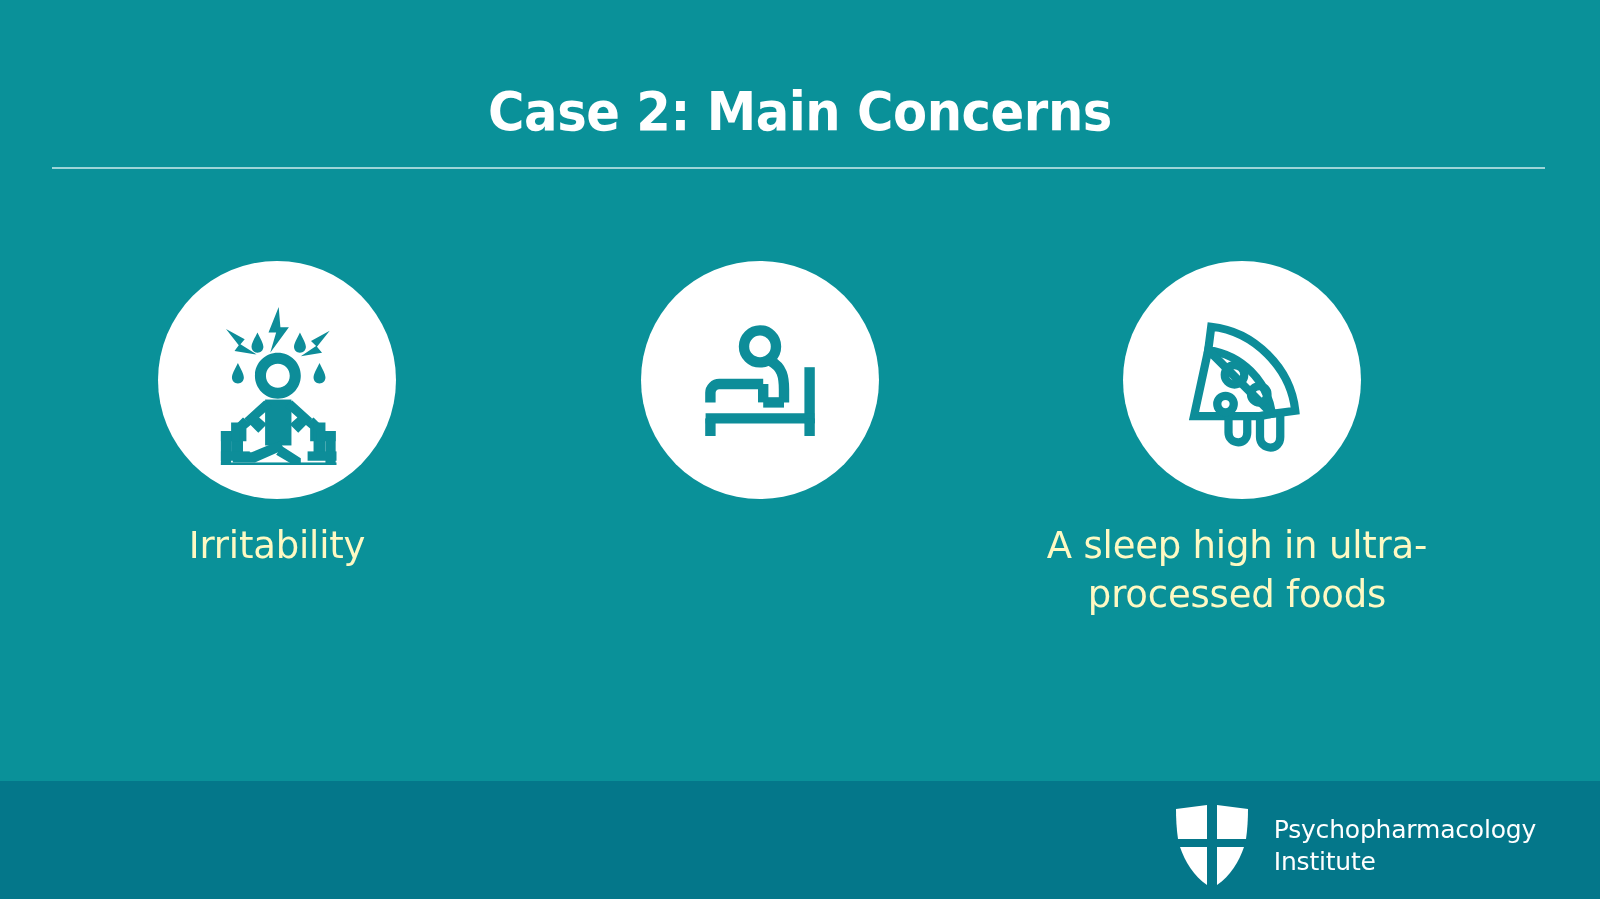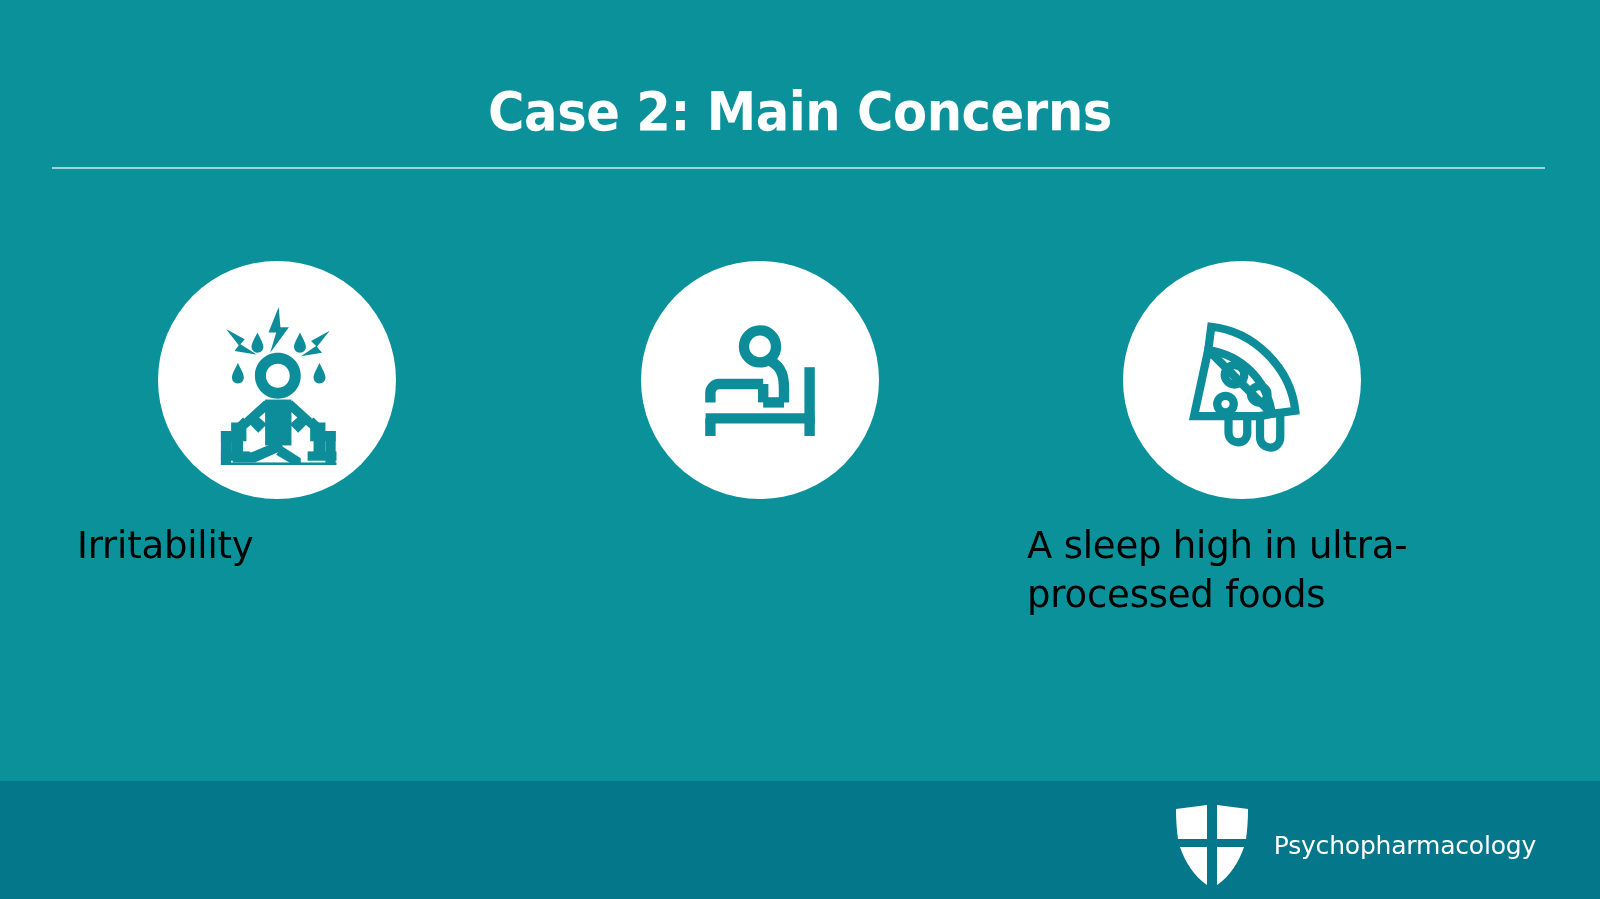--- a/index.html
+++ b/index.html
@@ -86,26 +86,26 @@
     justify-content: center;
     flex: none;
   }
 
   .icon-circle svg {
     display: block;
   }
 
   .concept-label {
     margin-top: 22px;
-    color: #000000;
+    color: #fef9c3;
     font-family: "DejaVu Sans", sans-serif;
     font-weight: 400;
     font-size: 37px;
     line-height: 1.33;
-    text-align: left;
+    text-align: center;
     letter-spacing: -0.2px;
     width: 400px;
   }
 
   .concept-3 .concept-label {
     width: 420px;
     margin-left: -10px;
   }
 
   
@@ -271,17 +271,18 @@
             <path d="M43 2 L74 6 C74 15 73.5 26 72 36 L43 36 Z"></path>
 
             <path d="M6 44 L33 44 L33 82 C20 73 11 59 6 44 Z"></path>
 
             <path d="M43 44 L70 44 C65 59 56 73 43 82 Z"></path>
           </g>
         </svg>
       </span>
       <div class="brand-text">
         <div>Psychopharmacology</div>
+        <div>Institute</div>
       </div>
     </div>
   </div>
 
 </div>
 
 </body></html>

